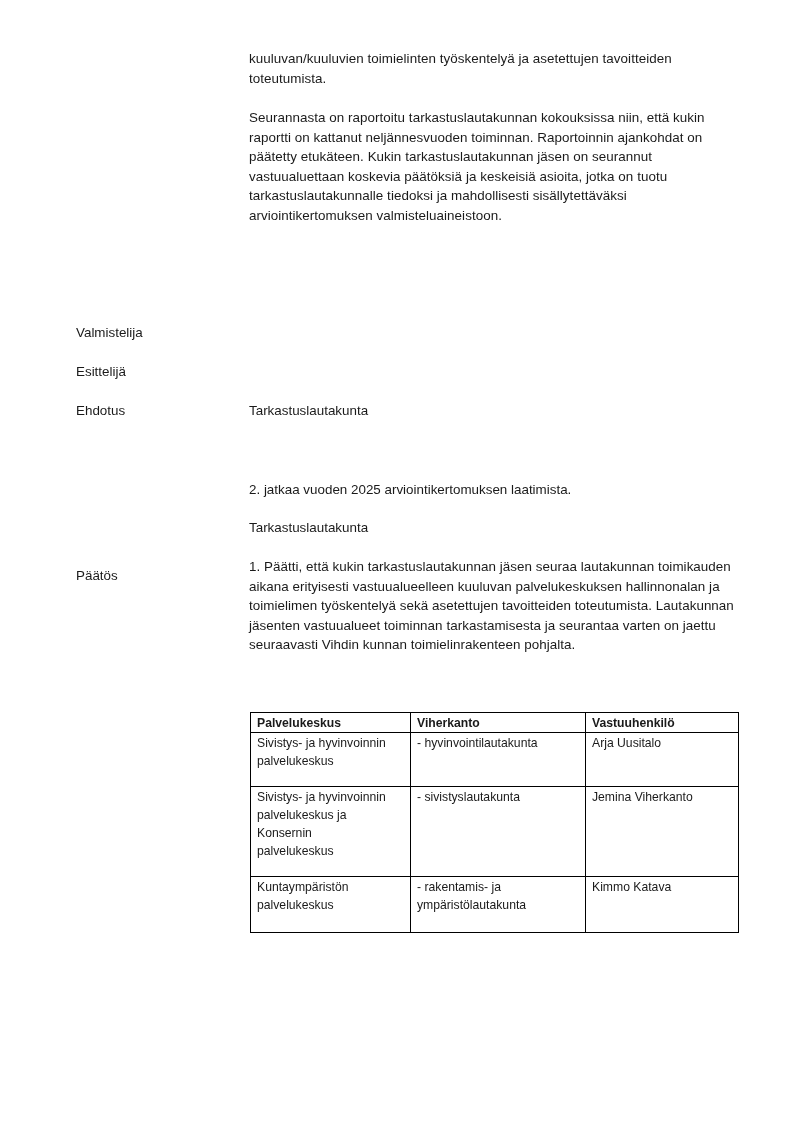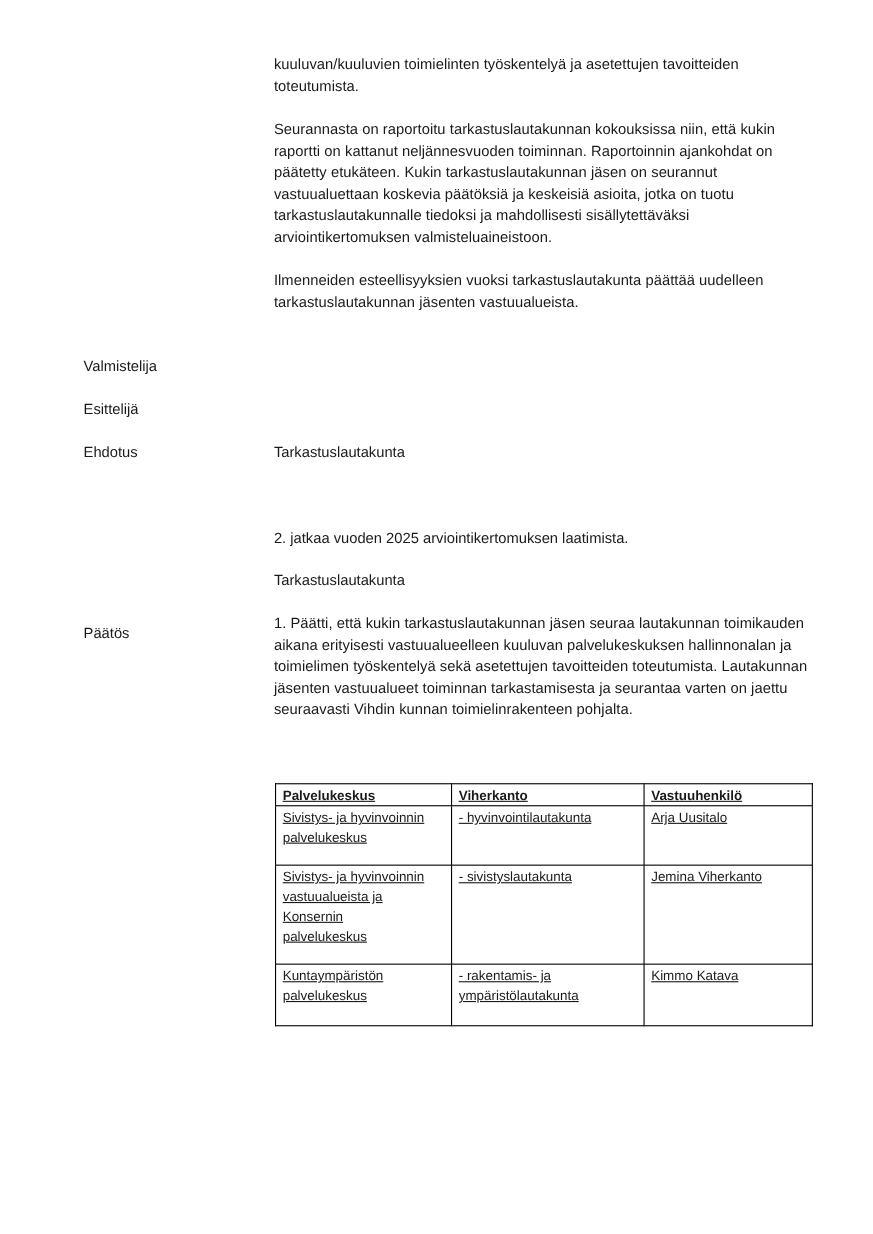--- a/index.html
+++ b/index.html
@@ -13,21 +13,20 @@
   .para {
     position: absolute; left: 249px; width: 492px;
     line-height: 19.6px; margin: 0; letter-spacing: 0.05px;
   }
   .label { position: absolute; left: 76px; line-height: 19.6px; margin: 0; }
   .value { position: absolute; left: 249px; line-height: 19.6px; margin: 0; white-space: nowrap; }
   table.resp {
     position: absolute; left: 250px; top: 712px;
     border-collapse: collapse; table-layout: fixed; width: 488px;
     font-size: 12.2px;
-    text-decoration: underline;
   }
   table.resp td, table.resp th {
     border: 1px solid #000; vertical-align: top; text-align: left;
     padding: 1px 6px 0 6px; line-height: 18px;
   }
   table.resp th { font-weight: bold; height: 16px; }
   col.c1 { width: 160px; } col.c2 { width: 175px; } col.c3 { width: 153px; }
   tr.r1 td { height: 88px; }
   tr.r2 td { height: 52px; }
   tr.r3 td { height: 88px; }
@@ -36,21 +35,20 @@
 </style>
 </head>
 <body>
 
 <div class="page">
 
   <p class="para" style="top:49px;">kuuluvan/kuuluvien toimielinten työskentelyä ja asetettujen tavoitteiden toteutumista.</p>
 
   <p class="para" style="top:108px;">Seurannasta on raportoitu tarkastuslautakunnan kokouksissa niin, että kukin raportti on kattanut neljännesvuoden toiminnan. Raportoinnin ajankohdat on päätetty etukäteen. Kukin tarkastuslautakunnan jäsen on seurannut vastuualuettaan koskevia päätöksiä ja keskeisiä asioita, jotka on tuotu tarkastuslautakunnalle tiedoksi ja mahdollisesti sisällytettäväksi arviointikertomuksen valmisteluaineistoon.</p>
 
-  <p class="para" style="top:245px;">Ilmenneiden esteellisyyksien vuoksi tarkastuslautakunta päättää uudelleen tarkastuslautakunnan jäsenten vastuualueista.</p>
 
   <p class="label" style="top:323px;">Valmistelija</p>
 
   <p class="label" style="top:362px;">Esittelijä</p>
 
   <p class="label" style="top:401px;">Ehdotus</p>
   <p class="value" style="top:401px;">Tarkastuslautakunta</p>
   <p class="value" style="top:480px;">2. jatkaa vuoden 2025 arviointikertomuksen laatimista.</p>
 
   <p class="label" style="top:518px;margin-top:48px;">Päätös</p>
@@ -77,21 +75,21 @@
           <span class="cell-line">palvelukeskus</span>
         </td>
         <td>
           <span class="cell-line">- hyvinvointilautakunta</span>
         </td>
         <td>Arja Uusitalo</td>
       </tr>
       <tr class="r3">
         <td>
           <span class="cell-line">Sivistys- ja hyvinvoinnin</span>
-          <span class="cell-line">vastuualueista ja</span>
+          <span class="cell-line">palvelukeskus ja</span>
           <span class="cell-line">Konsernin</span>
           <span class="cell-line">palvelukeskus</span>
         </td>
         <td>
           <span class="cell-line">- sivistyslautakunta</span>
         </td>
         <td>Jemina Viherkanto</td>
       </tr>
       <tr class="r4">
         <td>

